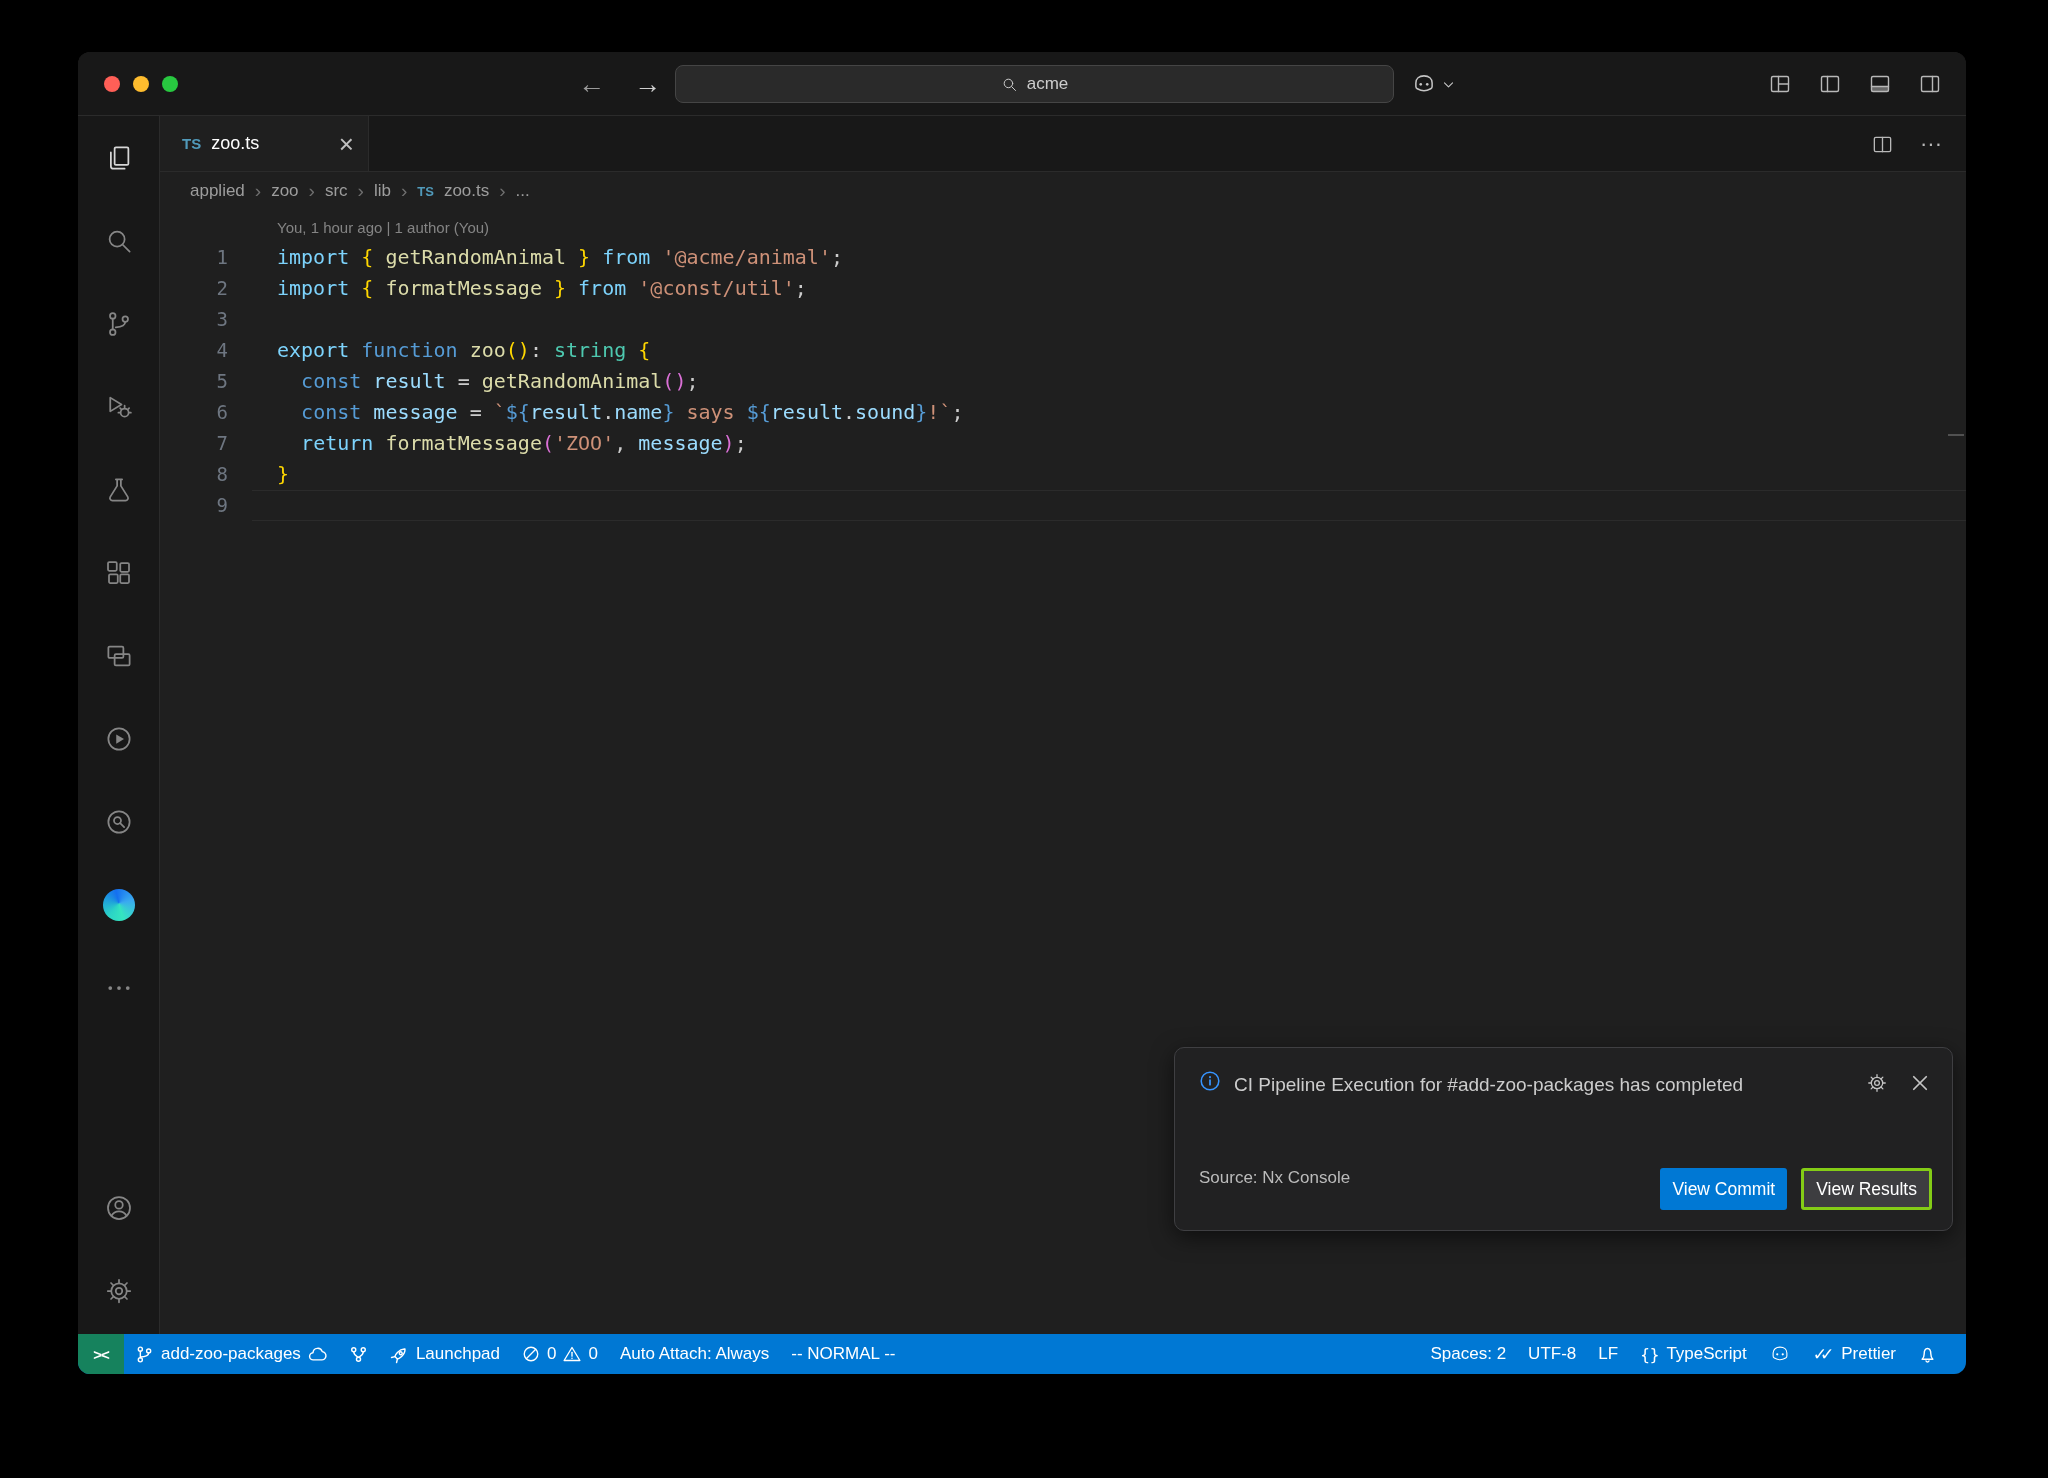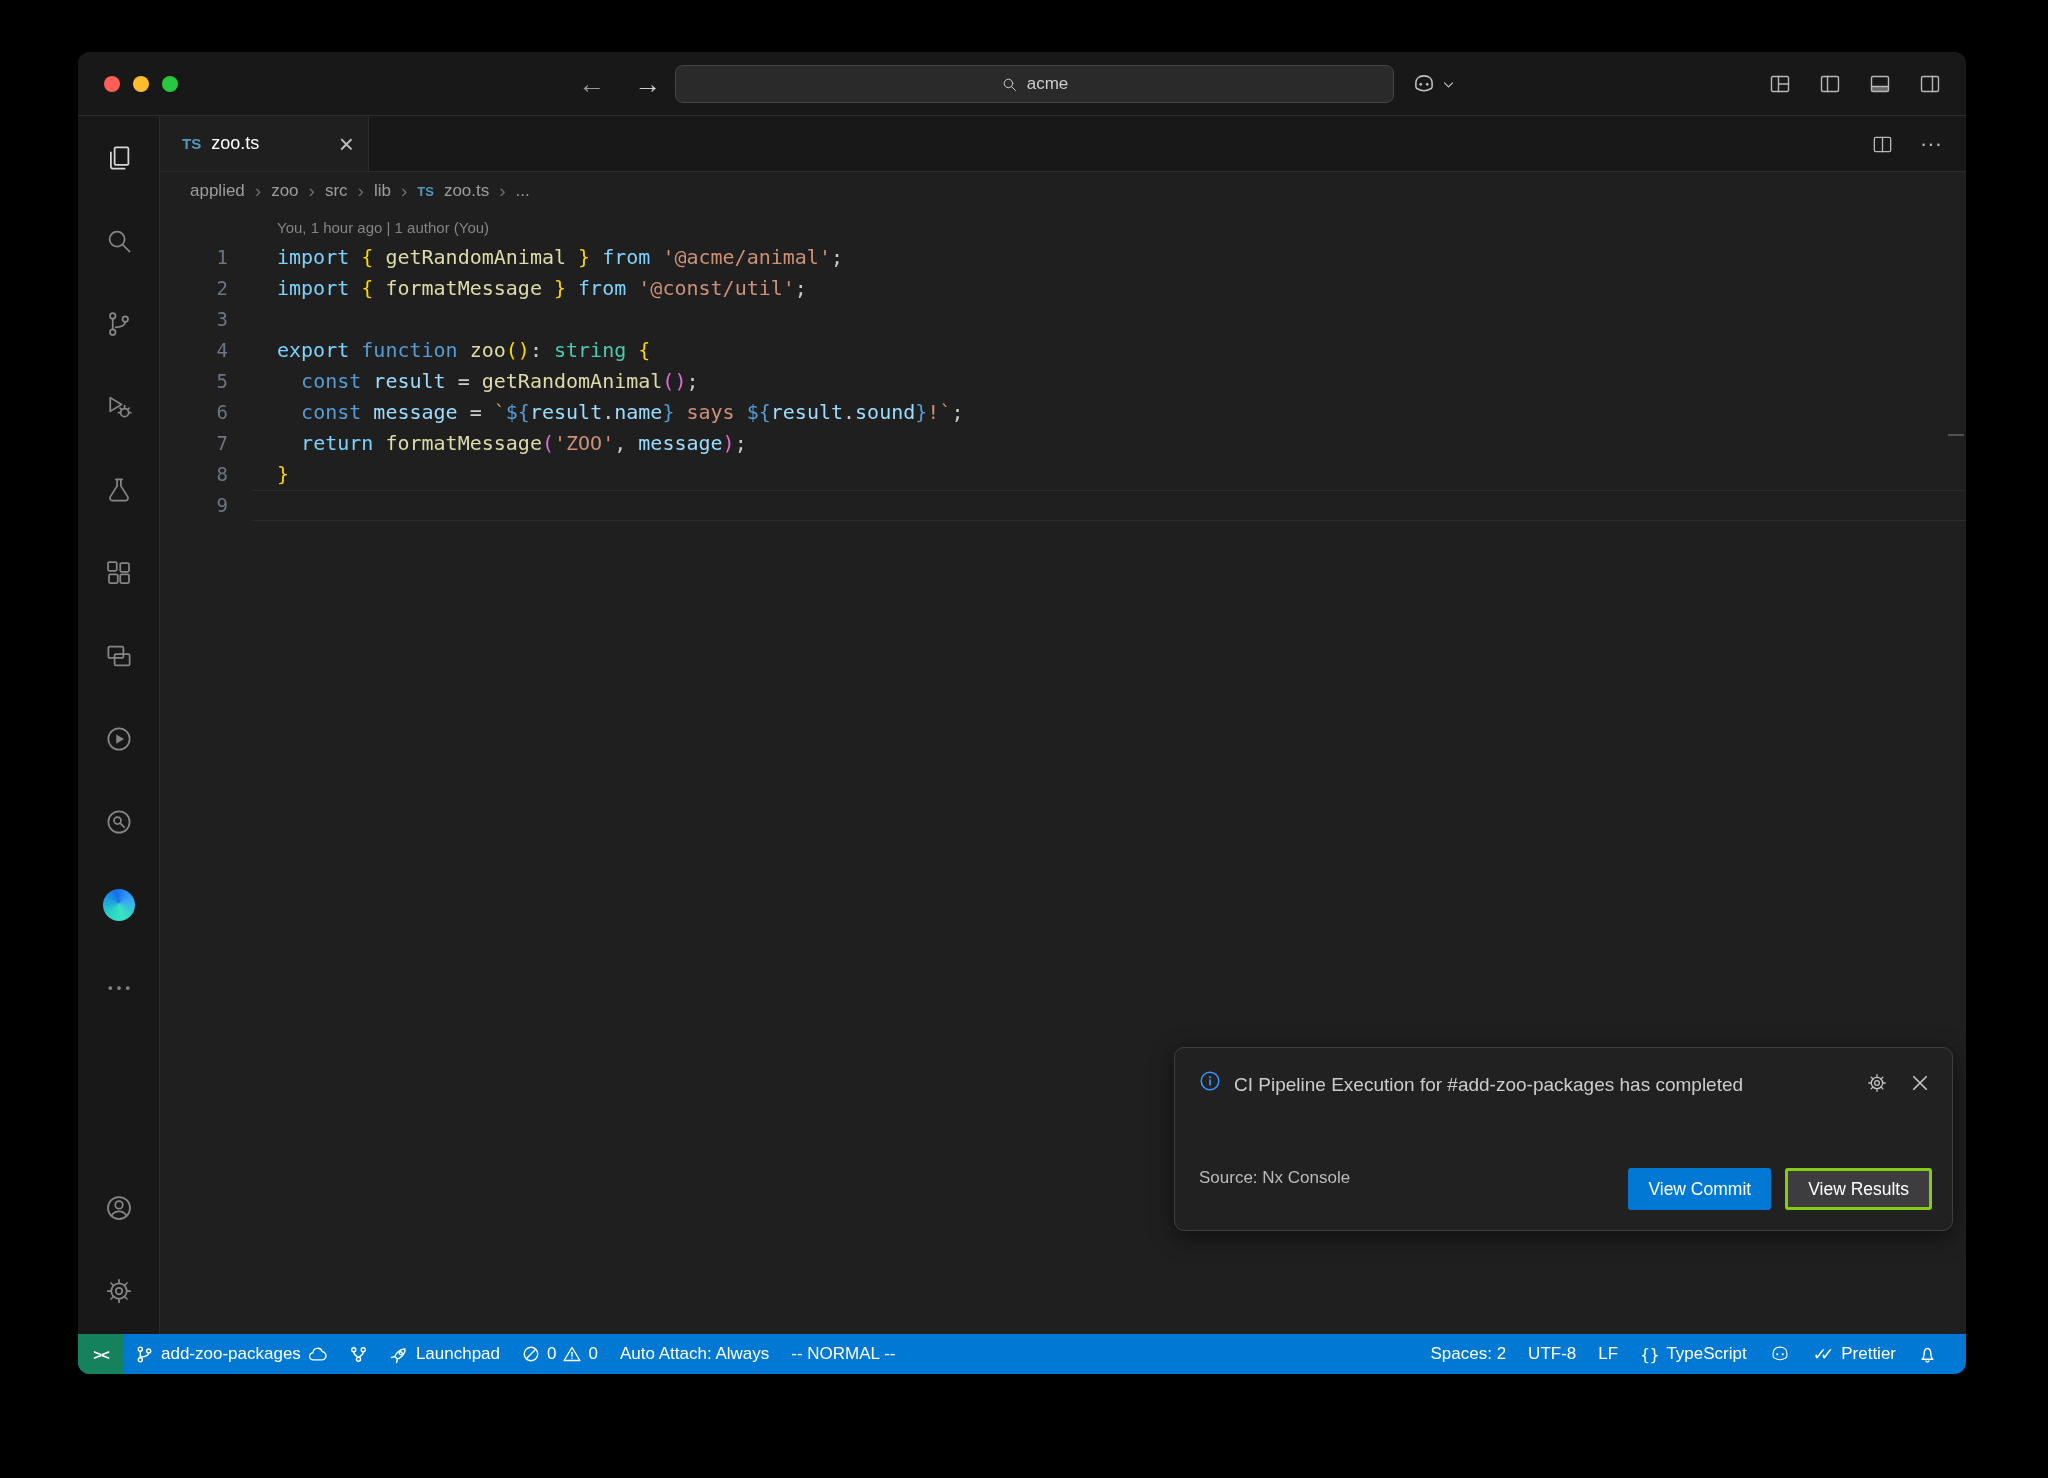--- a/index.html
+++ b/index.html
@@ -61,21 +61,21 @@
   
   .toast{position:absolute;right:13px;background:#212122;border:1px solid #3f3f42;box-shadow:0 6px 22px rgba(0,0,0,.55);color:#ccc;border-radius:10px}
   .toast1{bottom:143px;width:779px;height:184px;padding:22px 24px}
   .toast2{bottom:53px;width:779px;height:72px;padding:0 24px;display:flex;align-items:center;gap:13px;font-size:19px}
   .toast-row{display:flex;gap:13px;align-items:flex-start}
   .toast-msg{font-size:19px;line-height:29px;max-width:520px}
   .toast-tools{position:absolute;top:24px;right:22px;display:flex;gap:22px;color:#c5c5c5}
   .toast-row2{position:absolute;left:24px;right:20px;bottom:20px;display:flex;align-items:flex-start}
   .toast-src{font-size:17px;color:#bbb}
   .toast-btns{margin-left:auto;display:flex;gap:14px}
-  .btn{height:42px;padding:0 20px;font-size:17.5px;border:none;border-radius:3px;color:#fff;font-family:"Liberation Sans",sans-serif;cursor:pointer}
+  .btn{height:42px;padding:0 12px;font-size:17.5px;border:none;border-radius:3px;color:#fff;font-family:"Liberation Sans",sans-serif;cursor:pointer}
   .btn.primary{background:#0078d4}
   .btn.secondary{background:#3d3d40;border:3px solid #84cc16}
 
   
   .statusbar{height:40px;background:#0078d4;display:flex;align-items:center;color:#fff;font-size:17px;flex:none;justify-content:space-between}
   .sb-left,.sb-right{display:flex;align-items:center;height:100%}
   .sb-item{display:flex;align-items:center;gap:7px;padding:0 11px;height:100%;white-space:nowrap}
   .sb-item .icon svg{stroke:#fff;stroke-width:1.2}
   .sb-item.remote{background:#16825d;width:46px;justify-content:center;padding:0;font-weight:bold;letter-spacing:-1px;font-size:15px}
   .sb-right{padding-right:18px}

